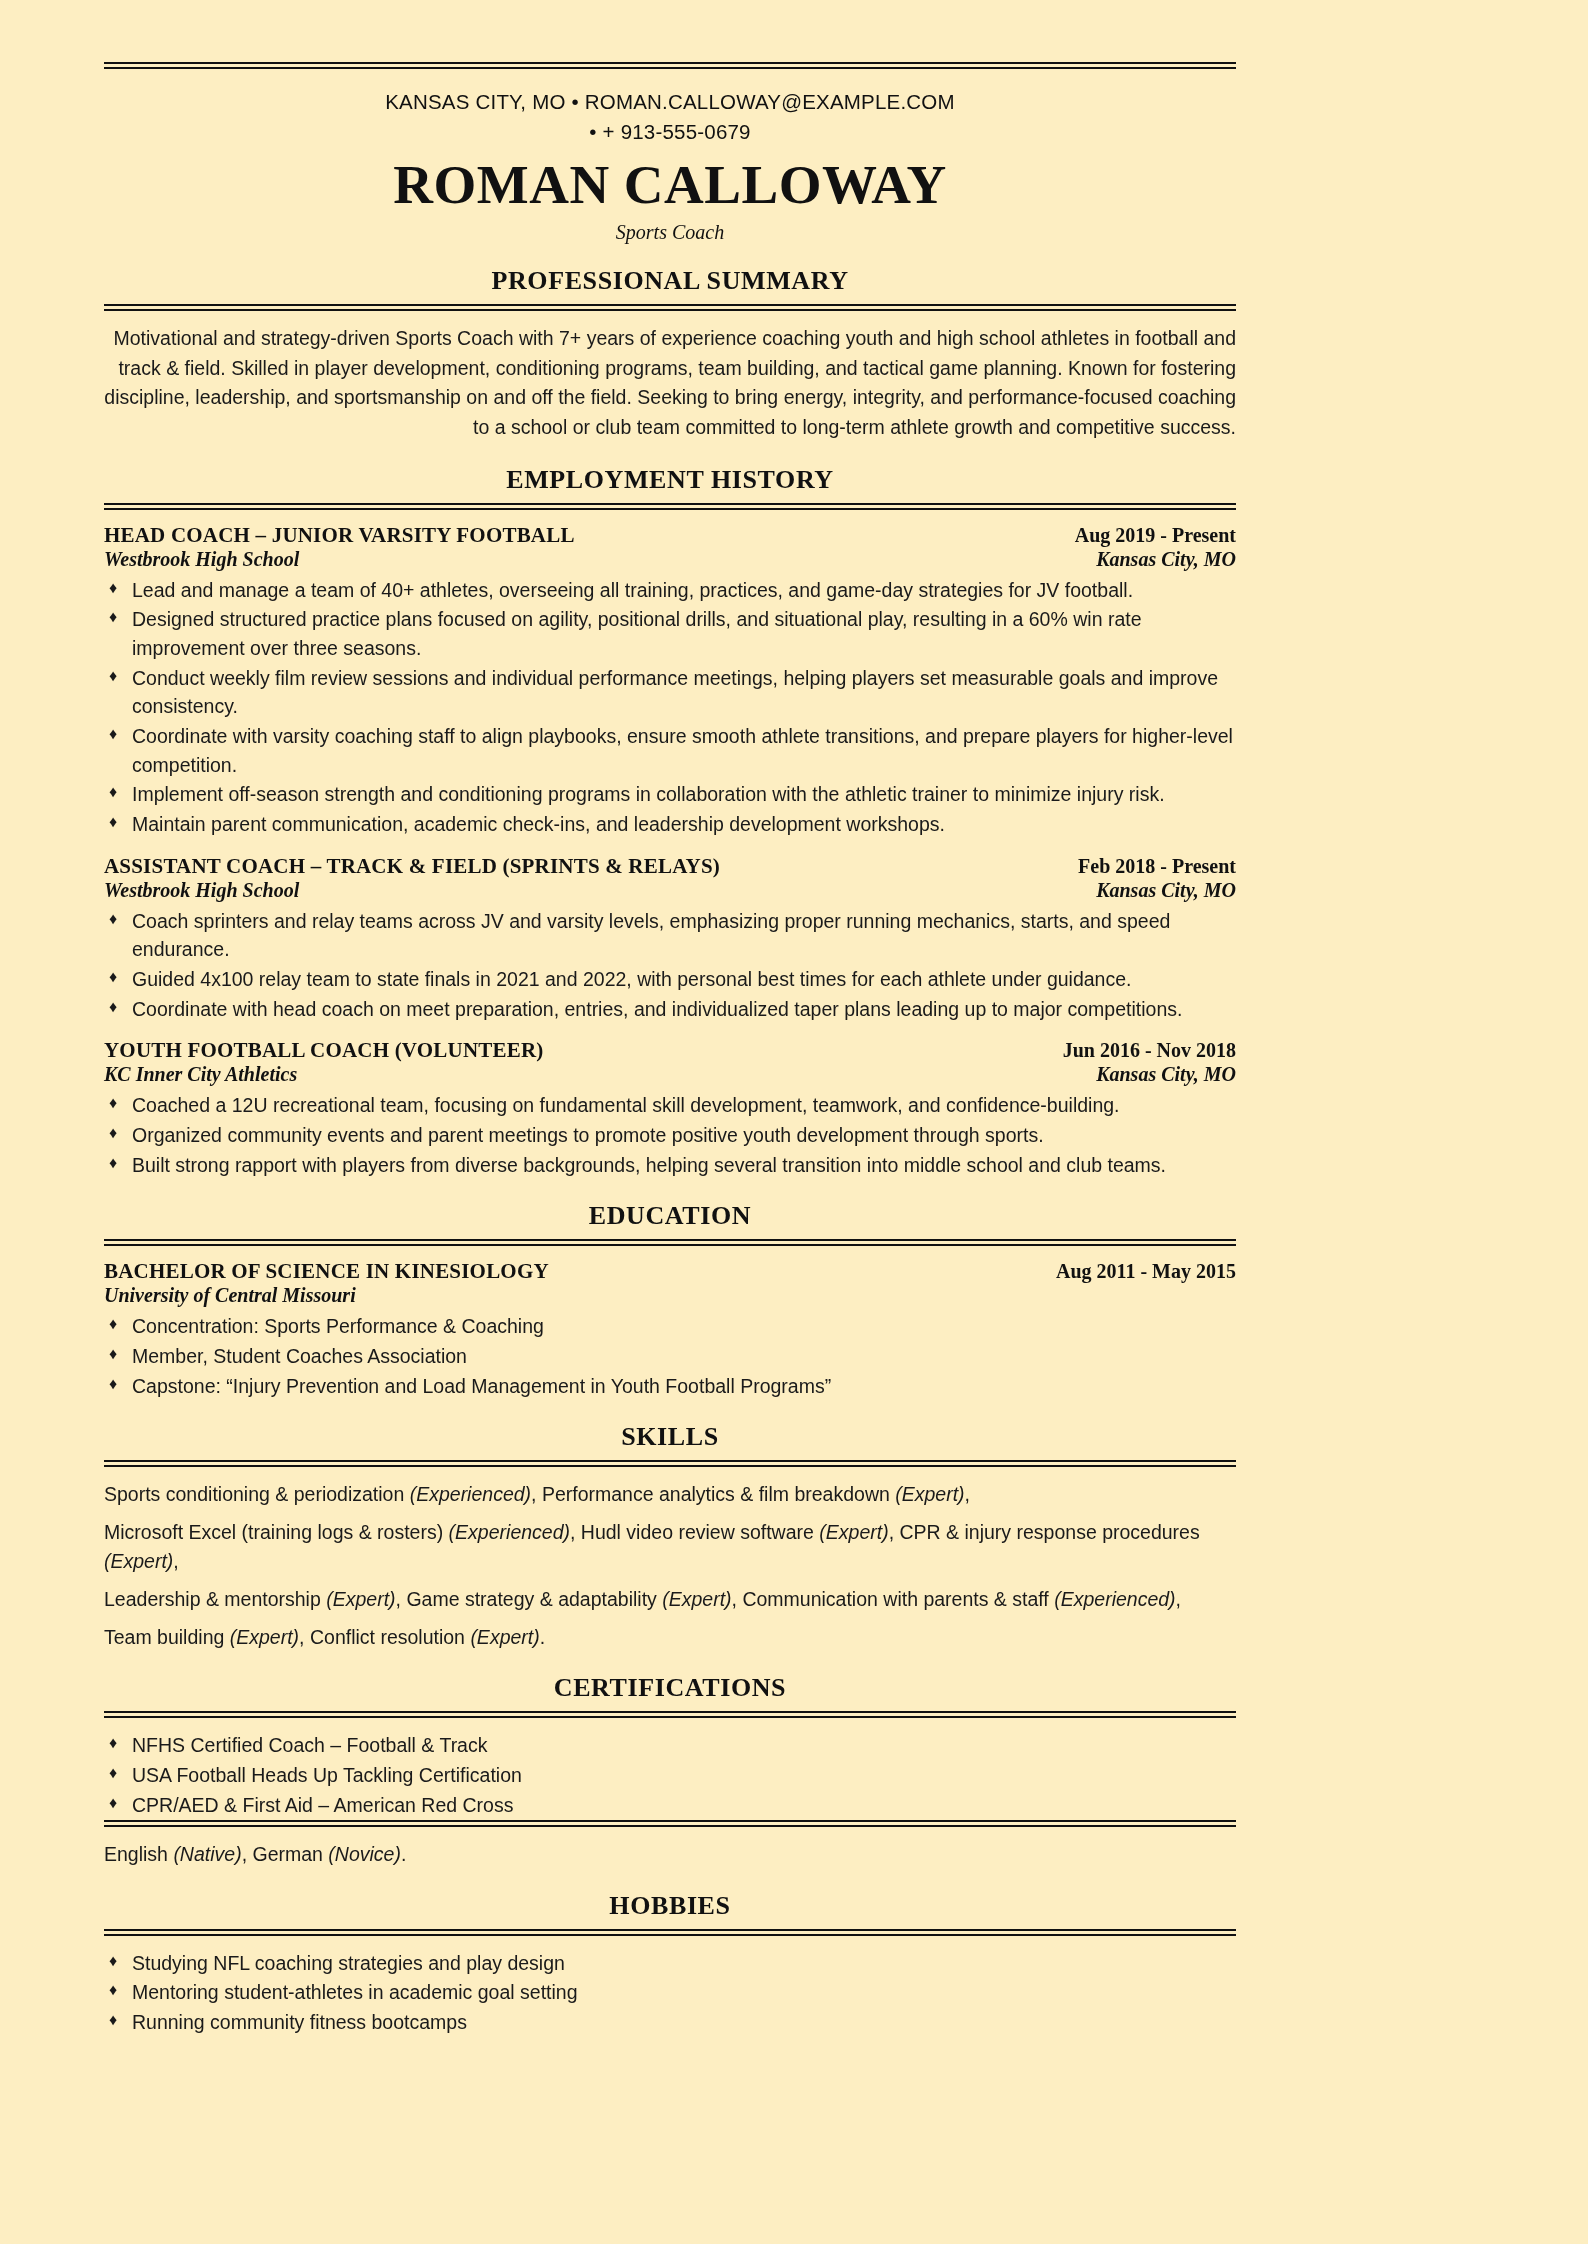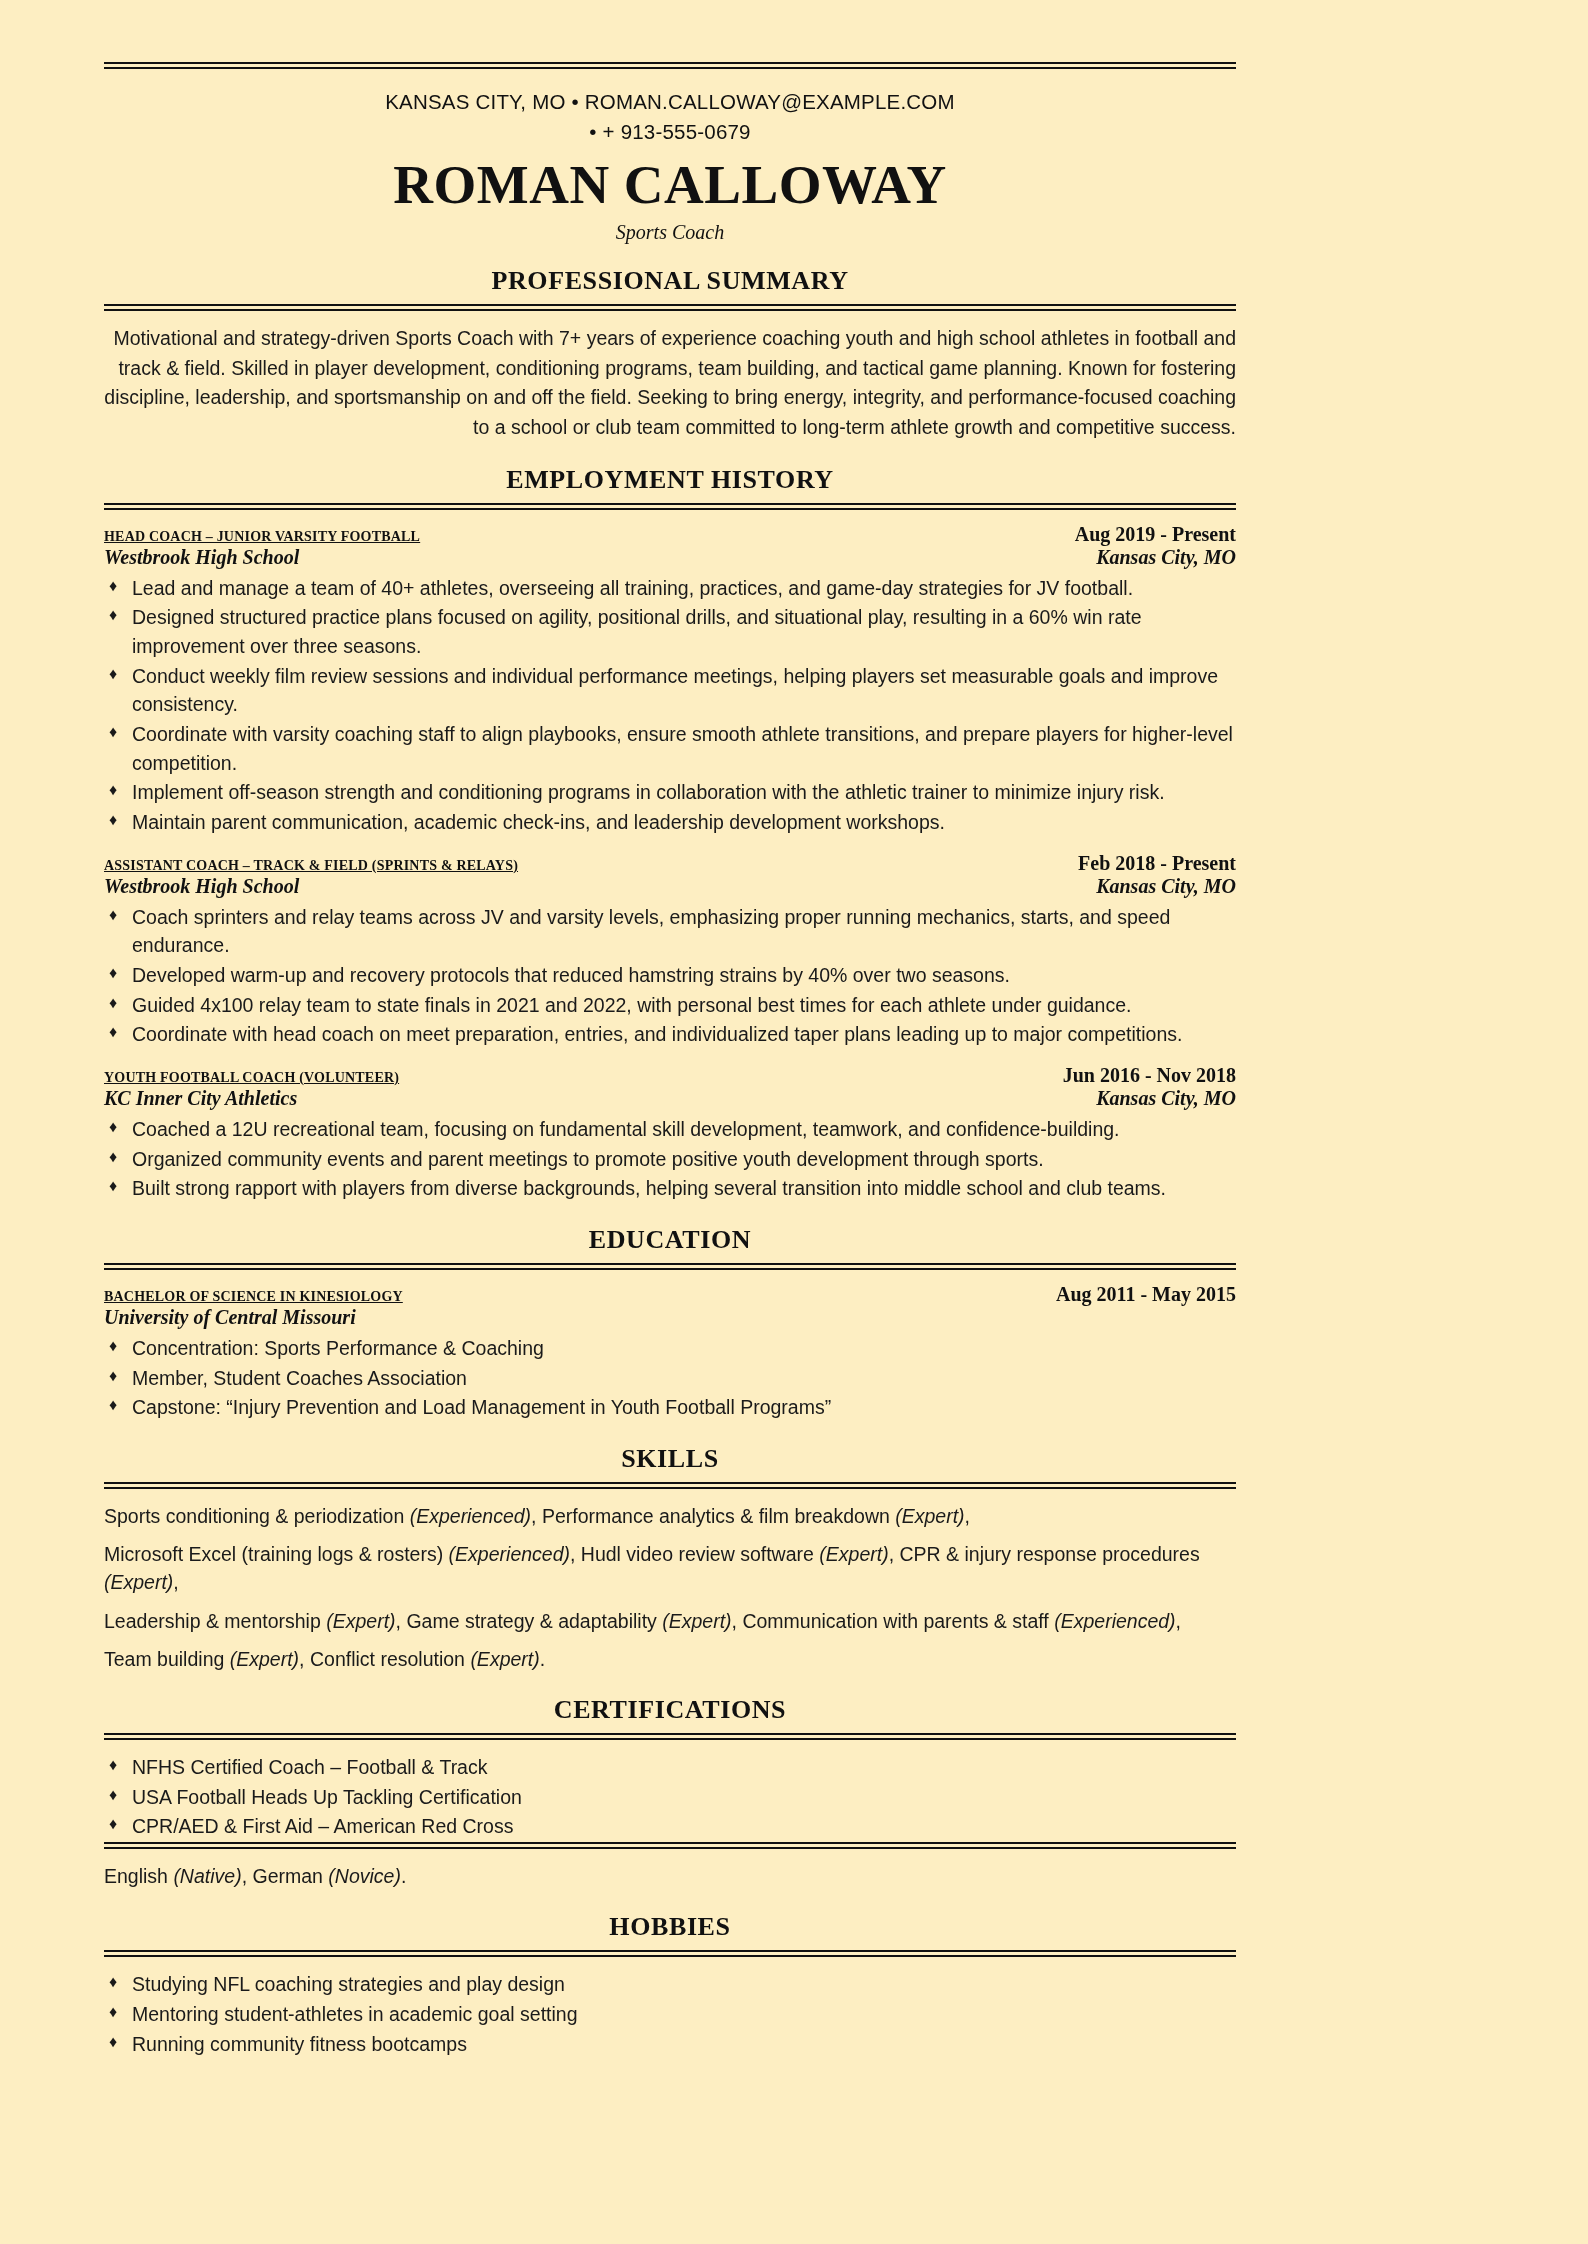--- a/index.html
+++ b/index.html
@@ -79,24 +79,23 @@
   }
   .job:first-child { margin-top: 2px; }
   .job-row {
     display: flex;
     justify-content: space-between;
     align-items: baseline;
   }
   .job-role {
     font-family: "Liberation Serif", serif;
     font-weight: bold;
-    font-size: 14px;
+    font-size: 21px;
     color: #111;
     letter-spacing: 0.2px;
-    text-decoration: underline;
   }
   .job-dates {
     font-family: "Liberation Serif", serif;
     font-weight: bold;
     font-size: 20px;
     color: #111;
     white-space: nowrap;
   }
   .job-org {
     font-family: "Liberation Serif", serif;
@@ -192,21 +191,20 @@
         <div class="job-row">
           <div class="job-role">ASSISTANT COACH – TRACK &amp; FIELD (SPRINTS &amp; RELAYS)</div>
           <div class="job-dates">Feb 2018 - Present</div>
         </div>
         <div class="job-row">
           <div class="job-org">Westbrook High School</div>
           <div class="job-loc">Kansas City, MO</div>
         </div>
         <ul class="bullets">
           <li>Coach sprinters and relay teams across JV and varsity levels, emphasizing proper running mechanics, starts, and speed endurance.</li>
-          <li>Developed warm-up and recovery protocols that reduced hamstring strains by 40% over two seasons.</li>
           <li>Guided 4x100 relay team to state finals in 2021 and 2022, with personal best times for each athlete under guidance.</li>
           <li>Coordinate with head coach on meet preparation, entries, and individualized taper plans leading up to major competitions.</li>
         </ul>
       </div>
       <div class="job">
         <div class="job-row">
           <div class="job-role">YOUTH FOOTBALL COACH (VOLUNTEER)</div>
           <div class="job-dates">Jun 2016 - Nov 2018</div>
         </div>
         <div class="job-row">

